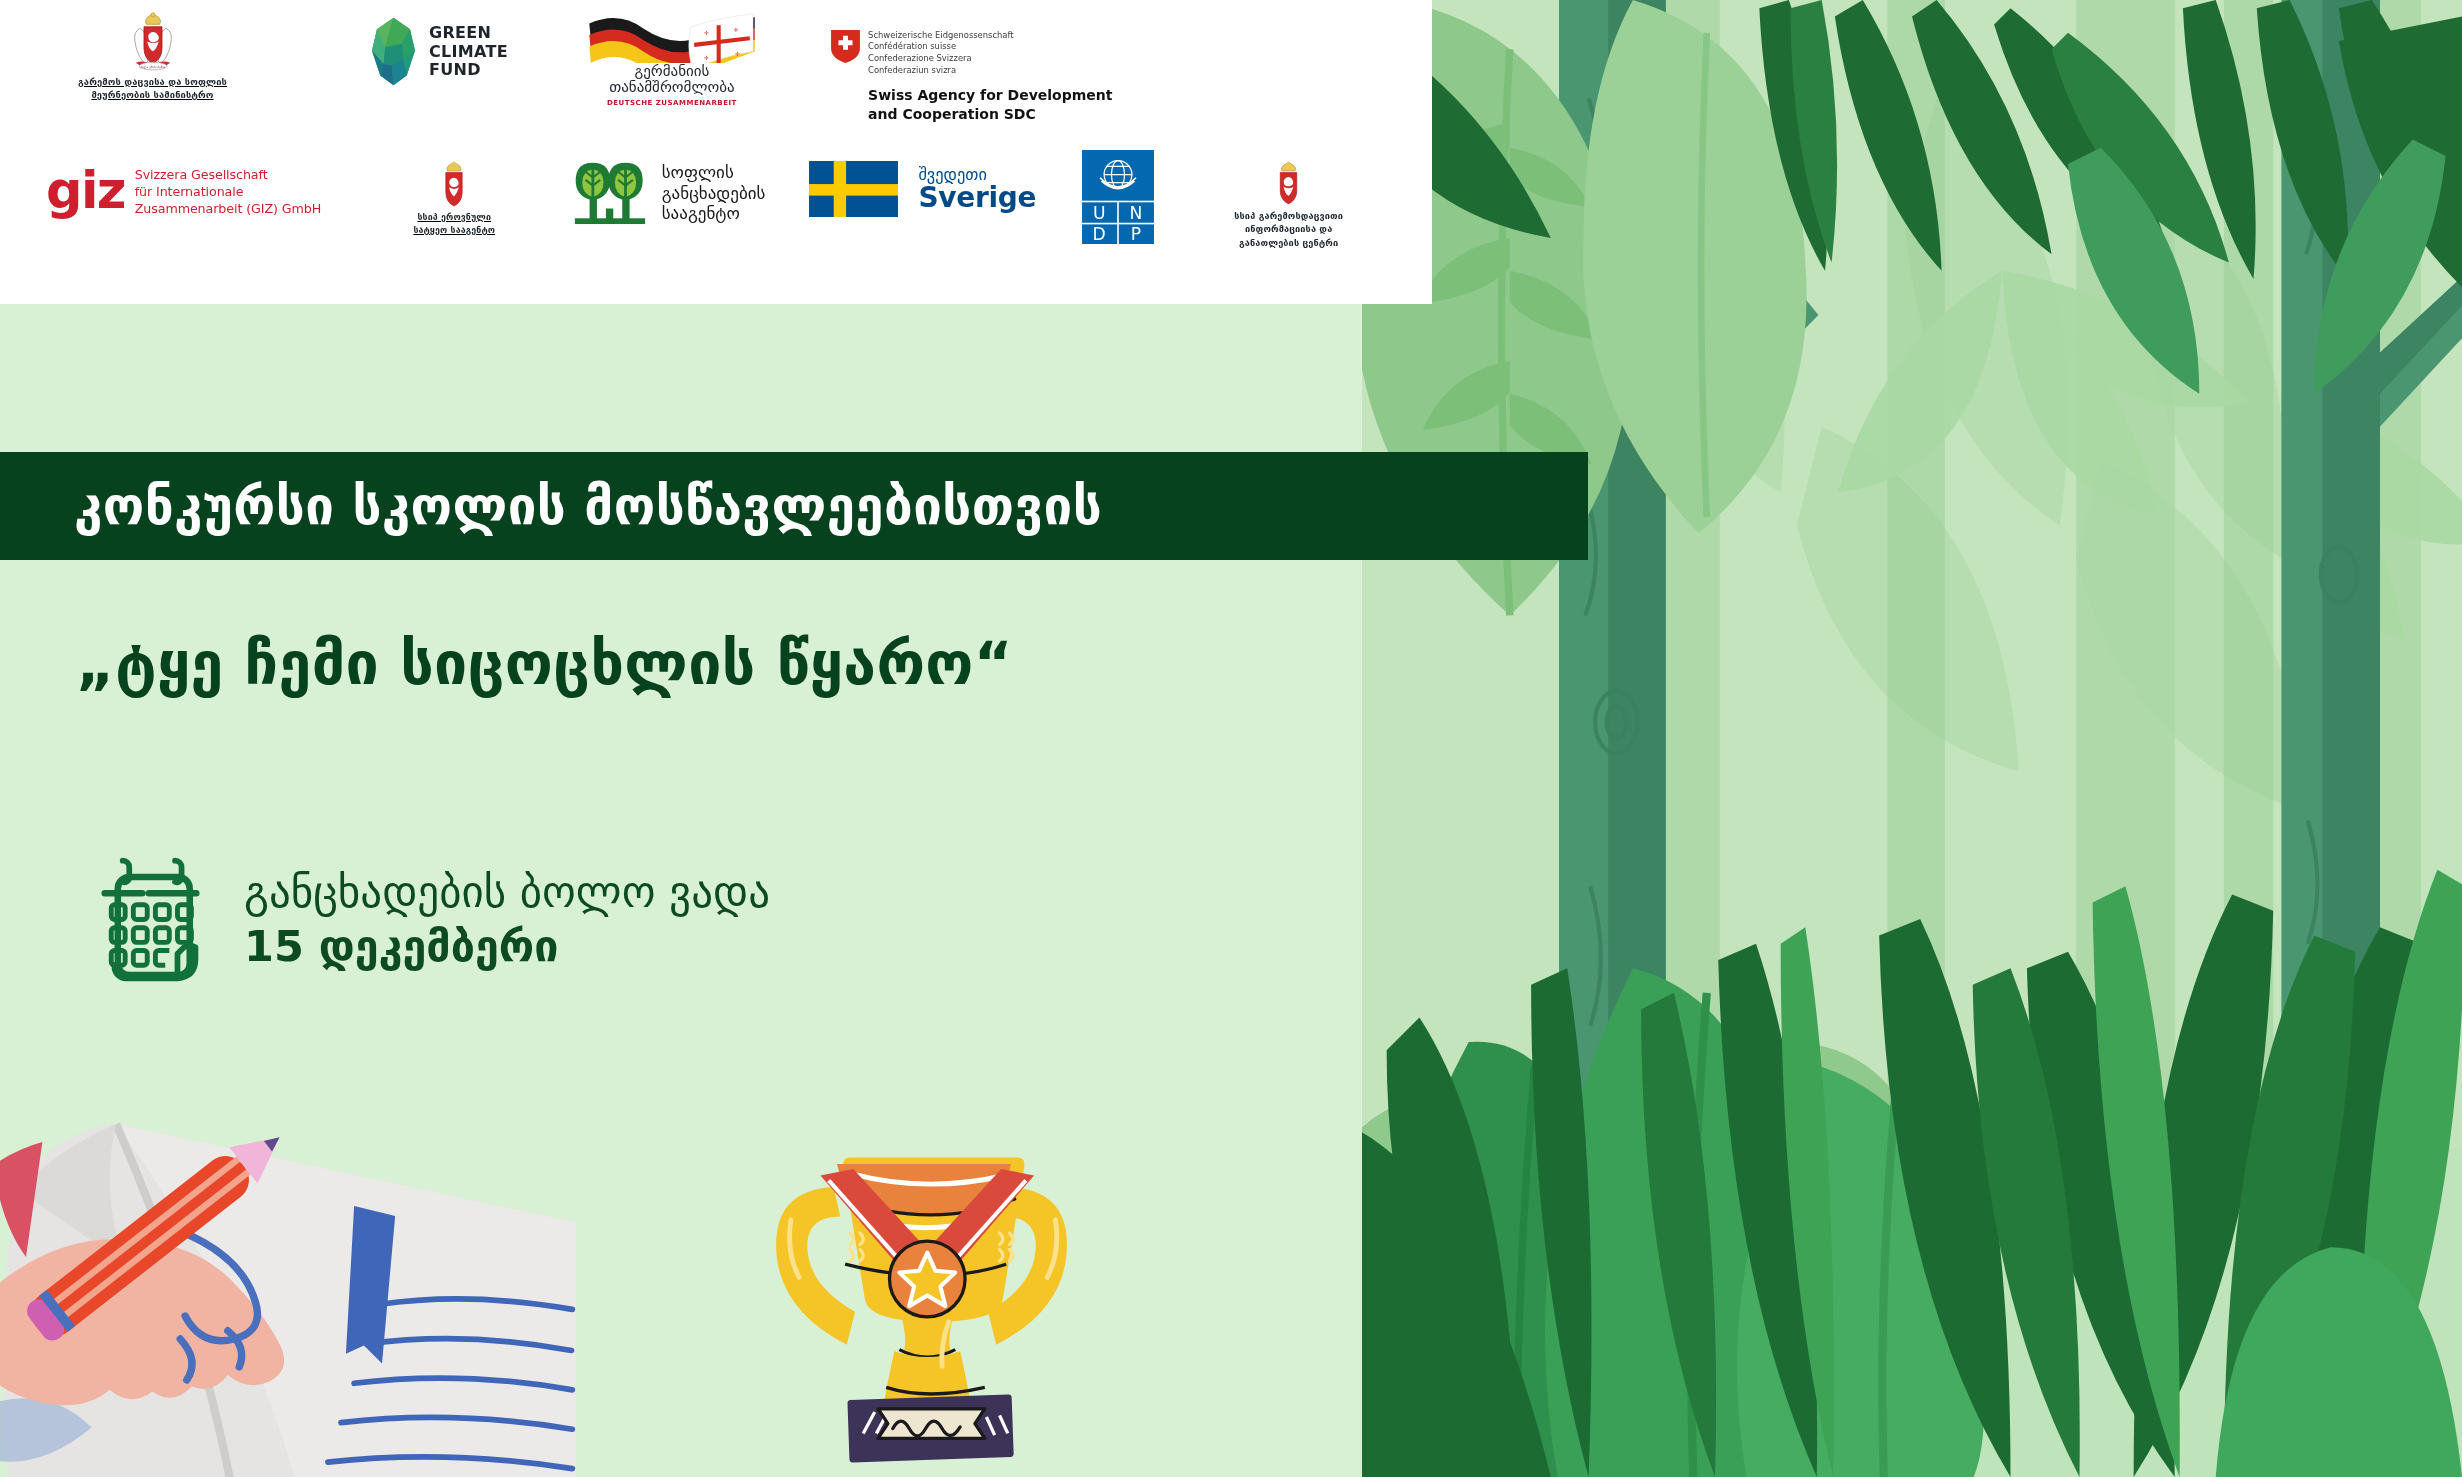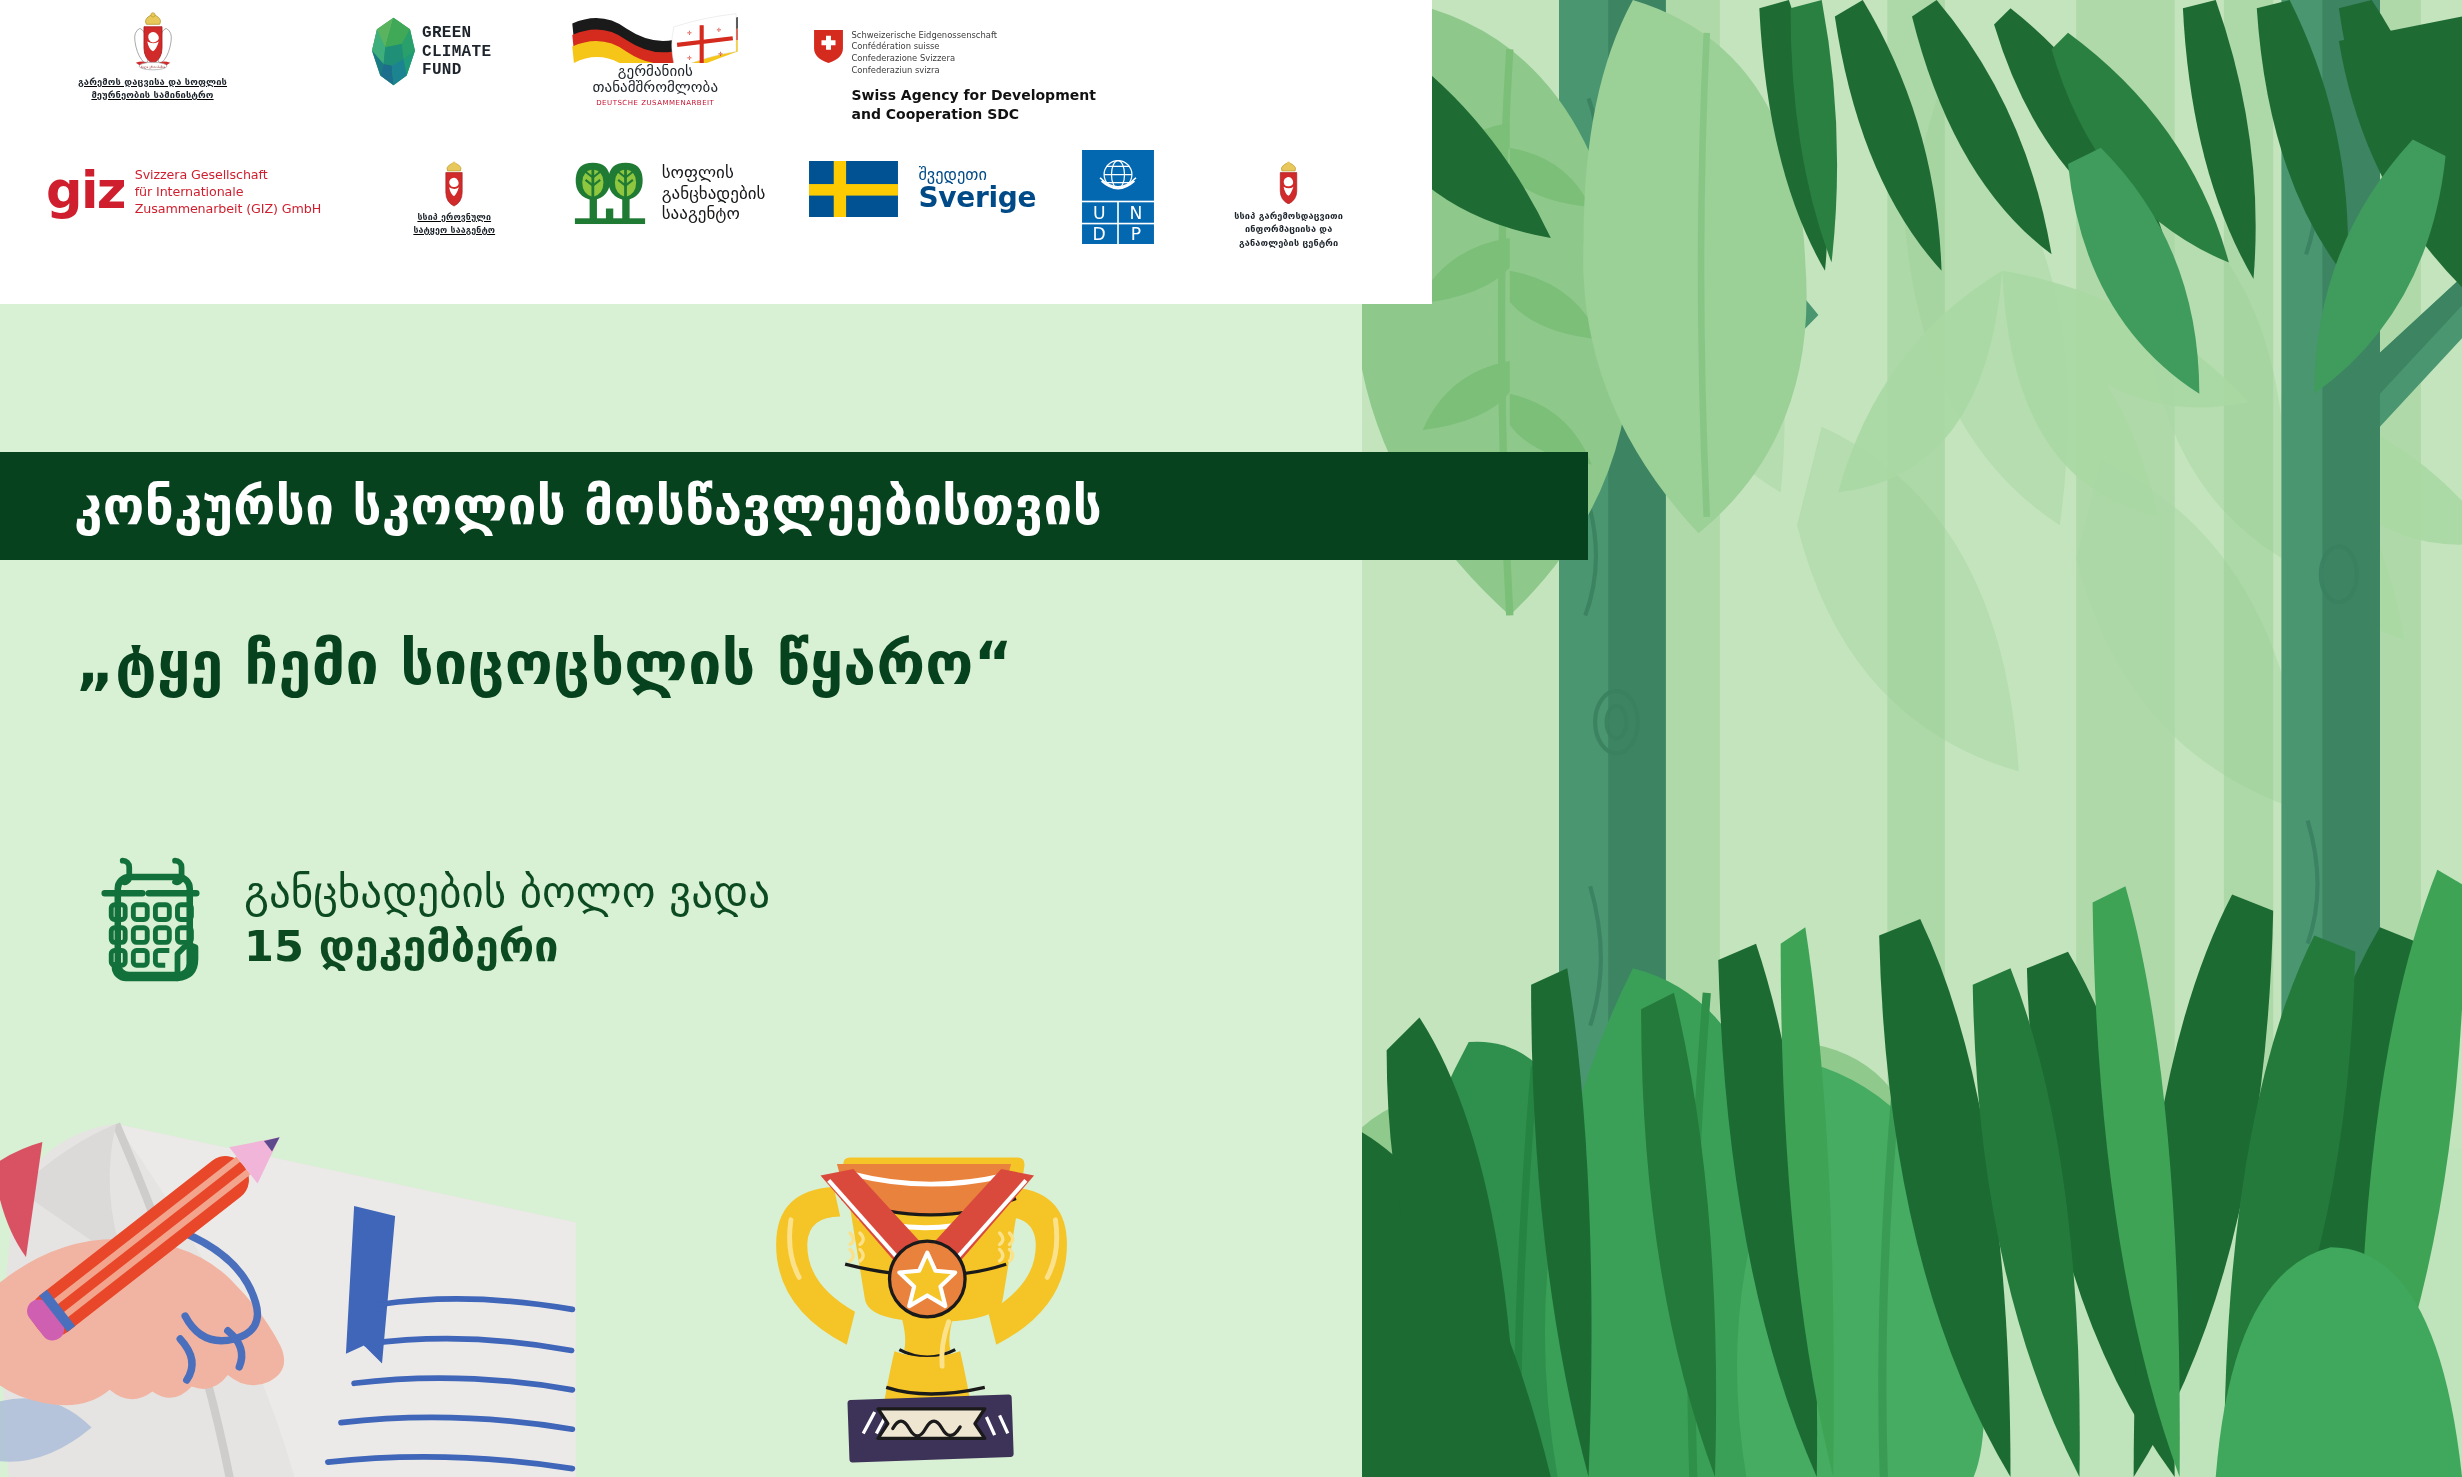--- a/index.html
+++ b/index.html
@@ -36,29 +36,29 @@
   .gov-emblem{width:48px;height:59px;position:relative;}
   .gov-emblem svg{display:block;}
   .gov-text{
     font-size:9.4px;line-height:1.45;font-weight:700;color:#1d242b;
     letter-spacing:0.1px;white-space:nowrap;
   }
   .min-block{display:flex;flex-direction:column;align-items:center;width:213px;text-decoration:underline;}
   .min-block .gov-text{text-align:center;margin-top:4.1px;}
 
   
-  .gcf{display:flex;align-items:center;gap:2px;font-family:Liberation Mono, monospace;}
+  .gcf{display:flex;align-items:center;gap:9px;}
   .gcf-mark{width:53px;height:71px;}
   .gcf-text{font-size:16px;font-weight:700;line-height:1.16;color:#1d242b;letter-spacing:0.3px;}
 
   
   .gerco{display:flex;flex-direction:column;align-items:center;width:176px;}
   .gerco-flagwrap{width:172px;height:51px;}
   .gerco-l1{font-size:15px;color:#1d242b;line-height:1.12;white-space:nowrap;}
-  .gerco-l2{font-size:7px;color:#c8102e;font-weight:400;letter-spacing:0.5px;margin-top:2.5px;white-space:nowrap;}
+  .gerco-l2{font-size:7px;color:#c8102e;font-weight:700;letter-spacing:0.5px;margin-top:2.5px;white-space:nowrap;}
 
   
   .swiss{display:flex;align-items:flex-start;gap:8.2px;}
   .swiss-shield{width:29px;height:33px;}
   .swiss-lines{font-size:8.4px;line-height:1.42;color:#3b3b3b;white-space:nowrap;}
   .swiss-bold{font-size:14px;line-height:1.35;color:#111;font-weight:700;margin-top:9px;white-space:nowrap;}
 
   
   .giz{display:flex;align-items:center;gap:9.8px;}
   .giz-word{font-size:51px;font-weight:700;color:#cf1f2e;letter-spacing:-1.6px;line-height:.8;

